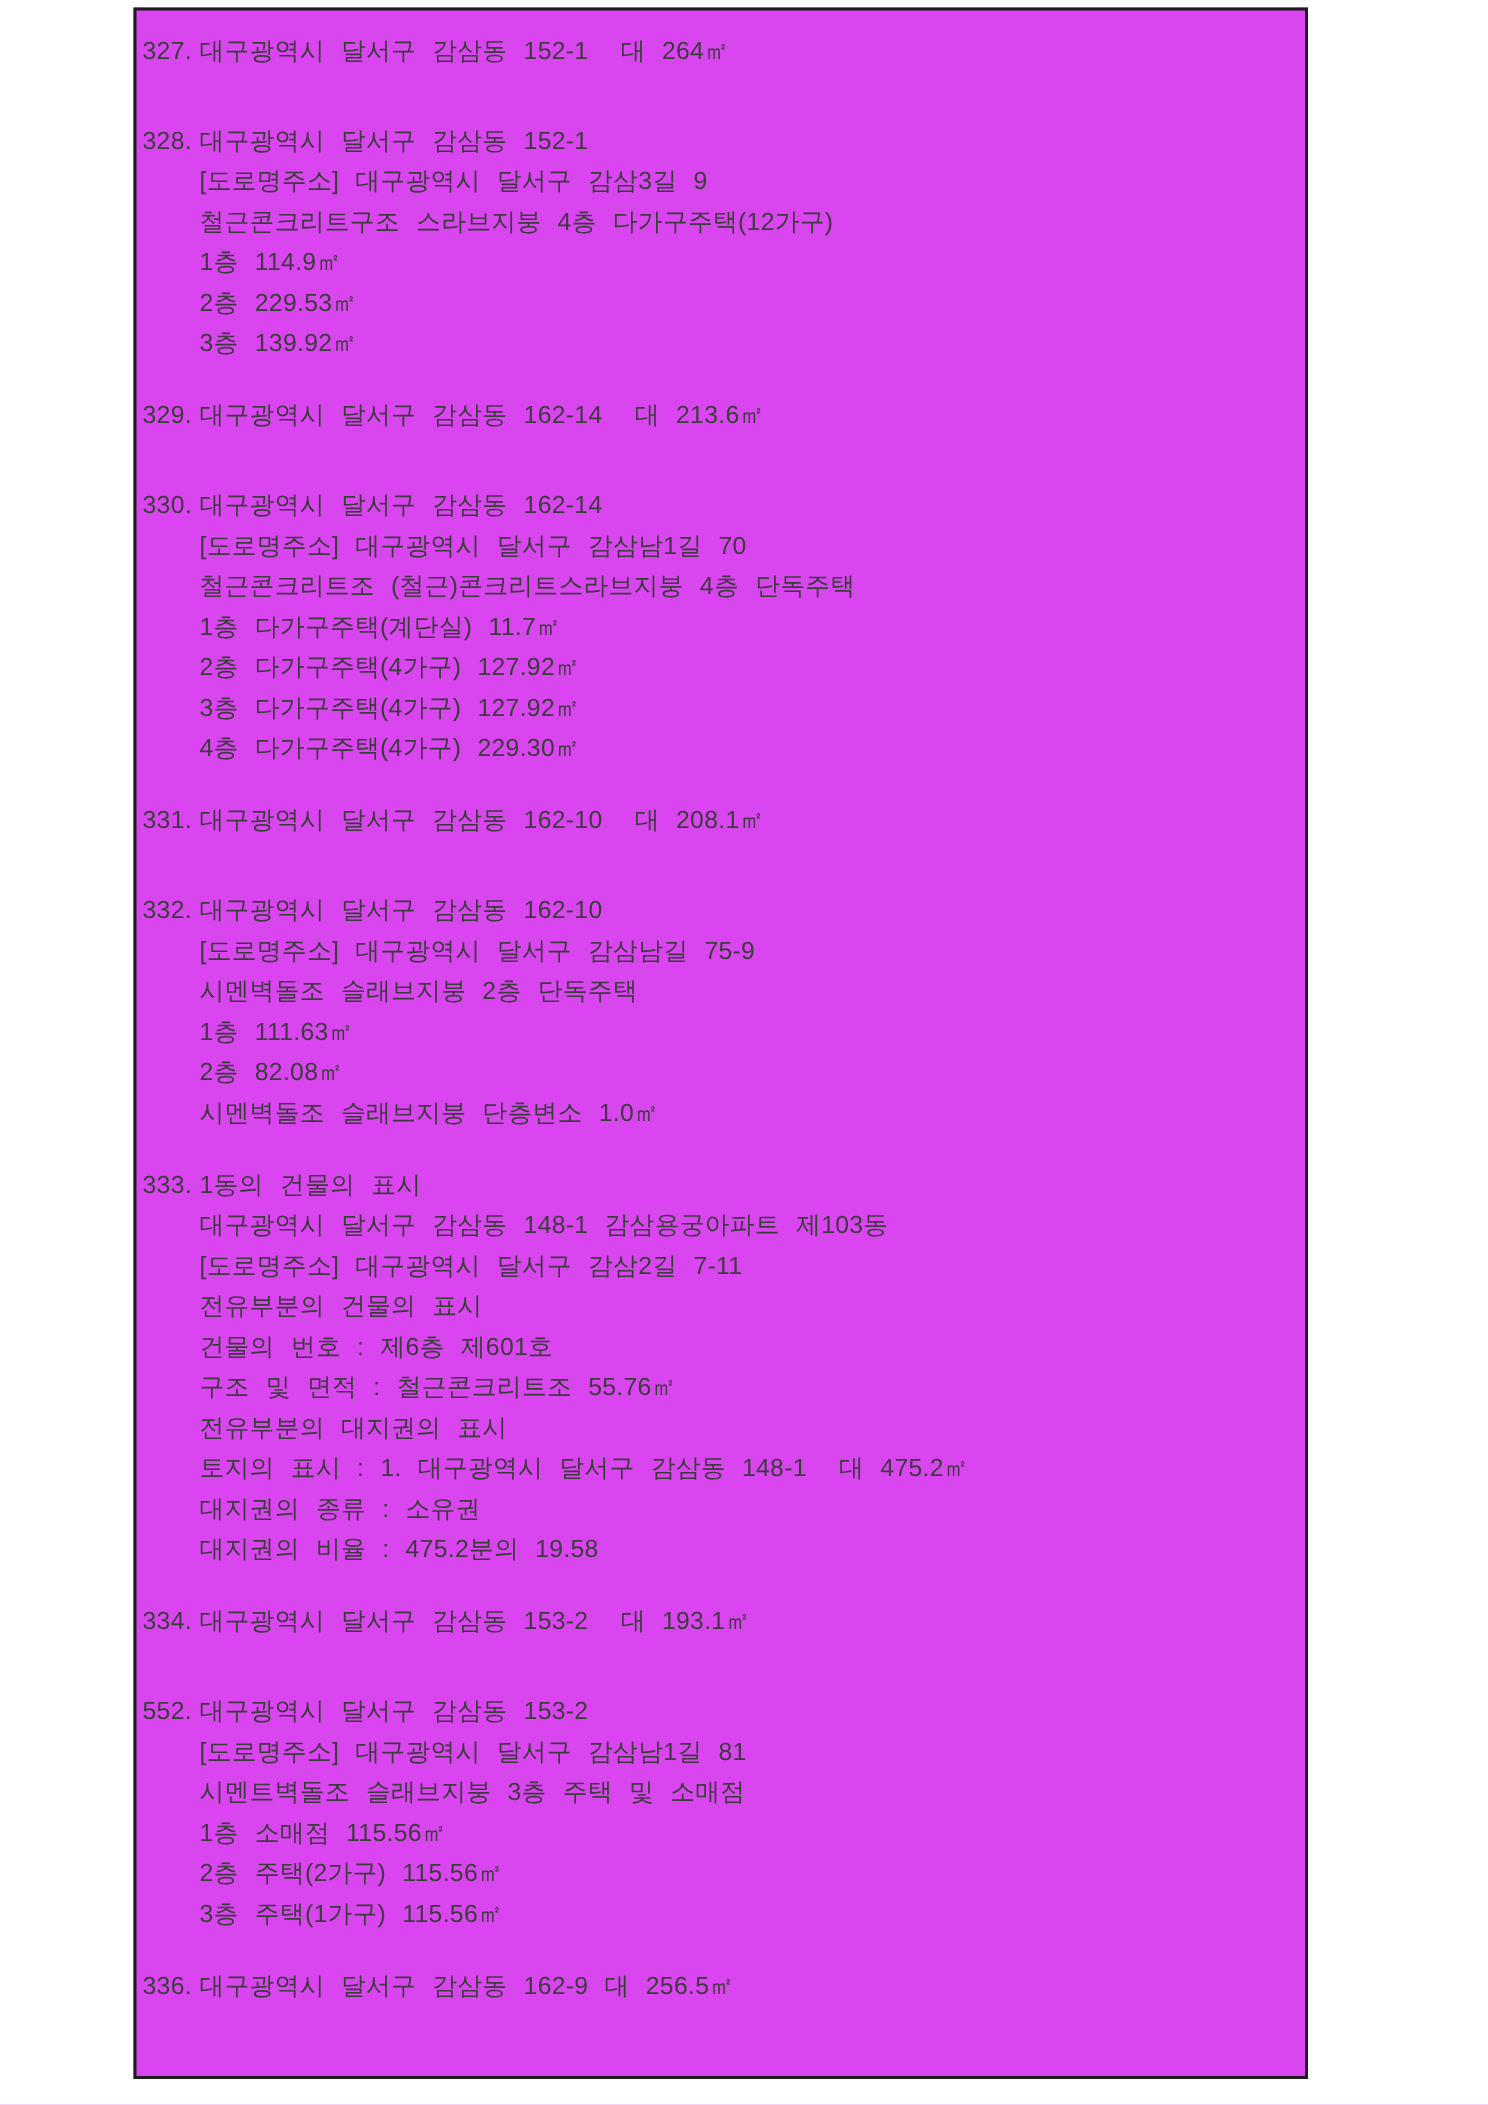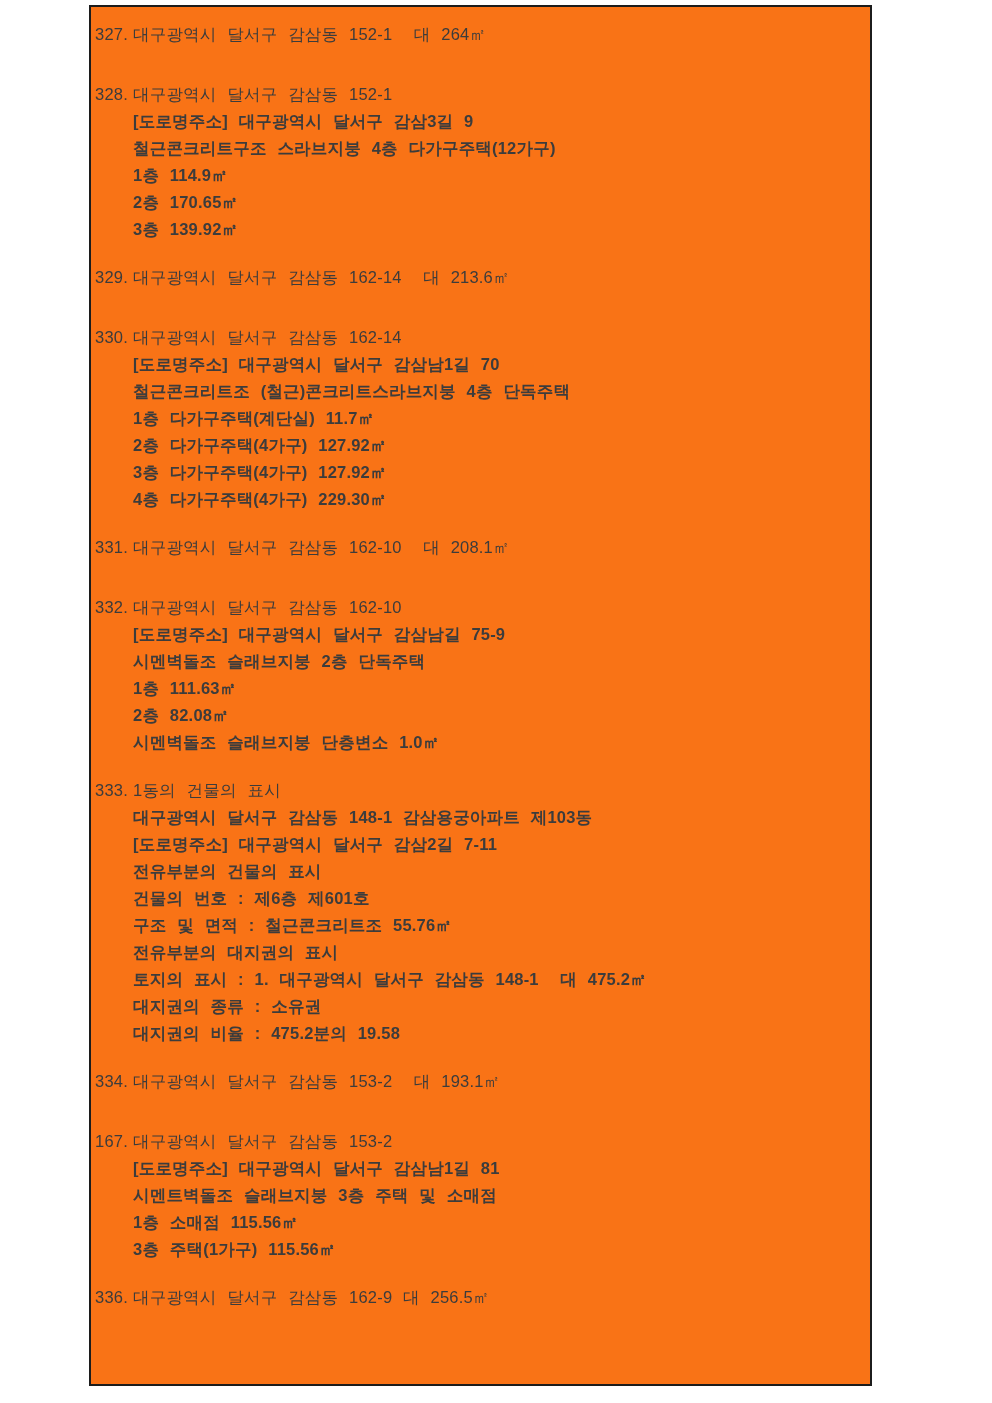--- a/index.html
+++ b/index.html
@@ -17,21 +17,21 @@
   .page-frame {
     position: absolute;
     left: 89px;
     top: 5px;
     width: 783px;
     height: 1381px;
     box-sizing: border-box;
     border: 2px solid #1c1c1c;
     padding: 14px 8px 0 4px;
     overflow: hidden;
-    background: #f97316;
+    background: #d946ef;
   }
   .item {
     margin-bottom: 21px;
   }
   .item.single {
     margin-bottom: 33px;
   }
   .line {
     font-size: 16.5px;
     line-height: 27px;
@@ -42,37 +42,36 @@
   }
   .line.first {
     display: flex;
   }
   .num {
     flex: 0 0 38px;
     width: 38px;
   }
   .line.cont {
     padding-left: 38px;
-    font-weight: bold;
   }
 </style>
 </head>
 <body>
 
 <div class="page-frame">
   <div id="items">
       <div class="item single">
         <div class="line first"><span class="num">327.</span><span class="txt">대구광역시 달서구 감삼동 152-1  대 264㎡</span></div>
       </div>
       <div class="item">
         <div class="line first"><span class="num">328.</span><span class="txt">대구광역시 달서구 감삼동 152-1</span></div>
         <div class="line cont"><span class="txt">[도로명주소] 대구광역시 달서구 감삼3길 9</span></div>
         <div class="line cont"><span class="txt">철근콘크리트구조 스라브지붕 4층 다가구주택(12가구)</span></div>
         <div class="line cont"><span class="txt">1층 114.9㎡</span></div>
-        <div class="line cont"><span class="txt">2층 170.65㎡</span></div>
+        <div class="line cont"><span class="txt">2층 229.53㎡</span></div>
         <div class="line cont"><span class="txt">3층 139.92㎡</span></div>
       </div>
       <div class="item single">
         <div class="line first"><span class="num">329.</span><span class="txt">대구광역시 달서구 감삼동 162-14  대 213.6㎡</span></div>
       </div>
       <div class="item">
         <div class="line first"><span class="num">330.</span><span class="txt">대구광역시 달서구 감삼동 162-14</span></div>
         <div class="line cont"><span class="txt">[도로명주소] 대구광역시 달서구 감삼남1길 70</span></div>
         <div class="line cont"><span class="txt">철근콘크리트조 (철근)콘크리트스라브지붕 4층 단독주택</span></div>
         <div class="line cont"><span class="txt">1층 다가구주택(계단실) 11.7㎡</span></div>
@@ -100,23 +99,24 @@
         <div class="line cont"><span class="txt">구조 및 면적 : 철근콘크리트조 55.76㎡</span></div>
         <div class="line cont"><span class="txt">전유부분의 대지권의 표시</span></div>
         <div class="line cont"><span class="txt">토지의 표시 : 1. 대구광역시 달서구 감삼동 148-1  대 475.2㎡</span></div>
         <div class="line cont"><span class="txt">대지권의 종류 : 소유권</span></div>
         <div class="line cont"><span class="txt">대지권의 비율 : 475.2분의 19.58</span></div>
       </div>
       <div class="item single">
         <div class="line first"><span class="num">334.</span><span class="txt">대구광역시 달서구 감삼동 153-2  대 193.1㎡</span></div>
       </div>
       <div class="item">
-        <div class="line first"><span class="num">167.</span><span class="txt">대구광역시 달서구 감삼동 153-2</span></div>
+        <div class="line first"><span class="num">552.</span><span class="txt">대구광역시 달서구 감삼동 153-2</span></div>
         <div class="line cont"><span class="txt">[도로명주소] 대구광역시 달서구 감삼남1길 81</span></div>
         <div class="line cont"><span class="txt">시멘트벽돌조 슬래브지붕 3층 주택 및 소매점</span></div>
         <div class="line cont"><span class="txt">1층 소매점 115.56㎡</span></div>
+        <div class="line cont"><span class="txt">2층 주택(2가구) 115.56㎡</span></div>
         <div class="line cont"><span class="txt">3층 주택(1가구) 115.56㎡</span></div>
       </div>
       <div class="item single">
         <div class="line first"><span class="num">336.</span><span class="txt">대구광역시 달서구 감삼동 162-9 대 256.5㎡</span></div>
       </div>
     </div>
 </div>
 
 </body></html>

